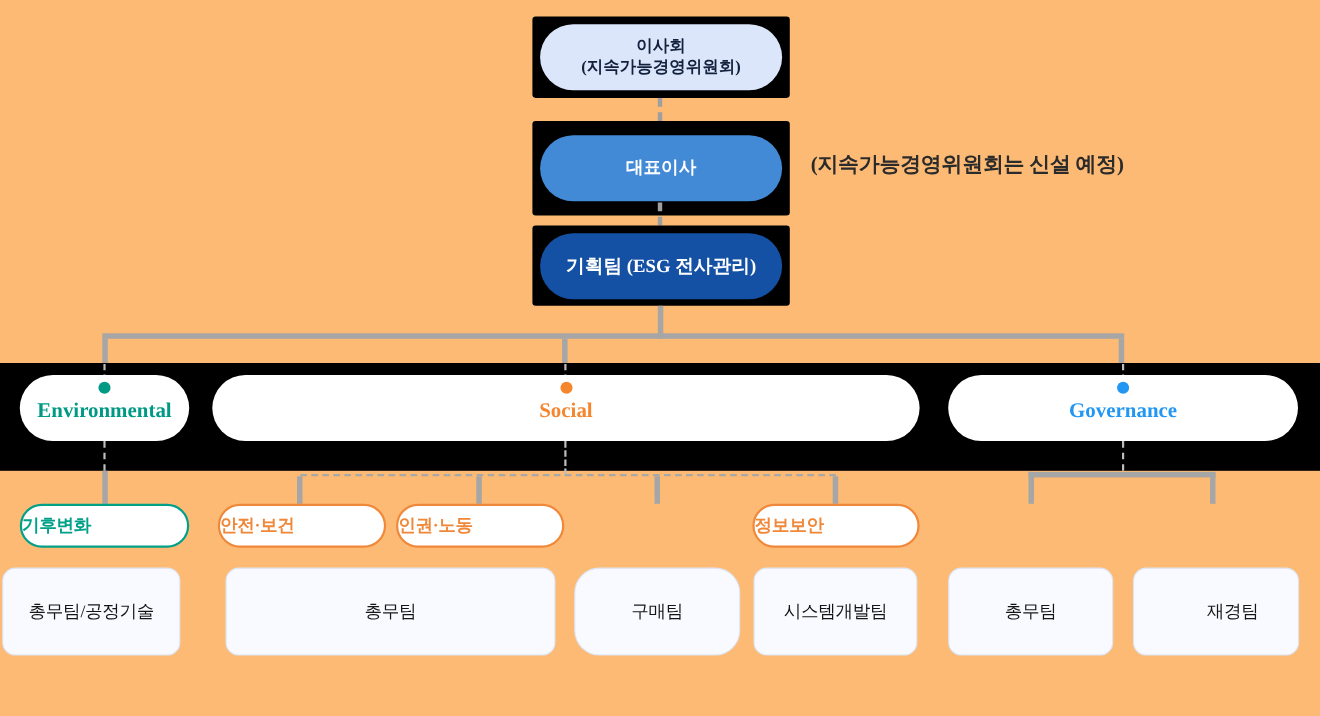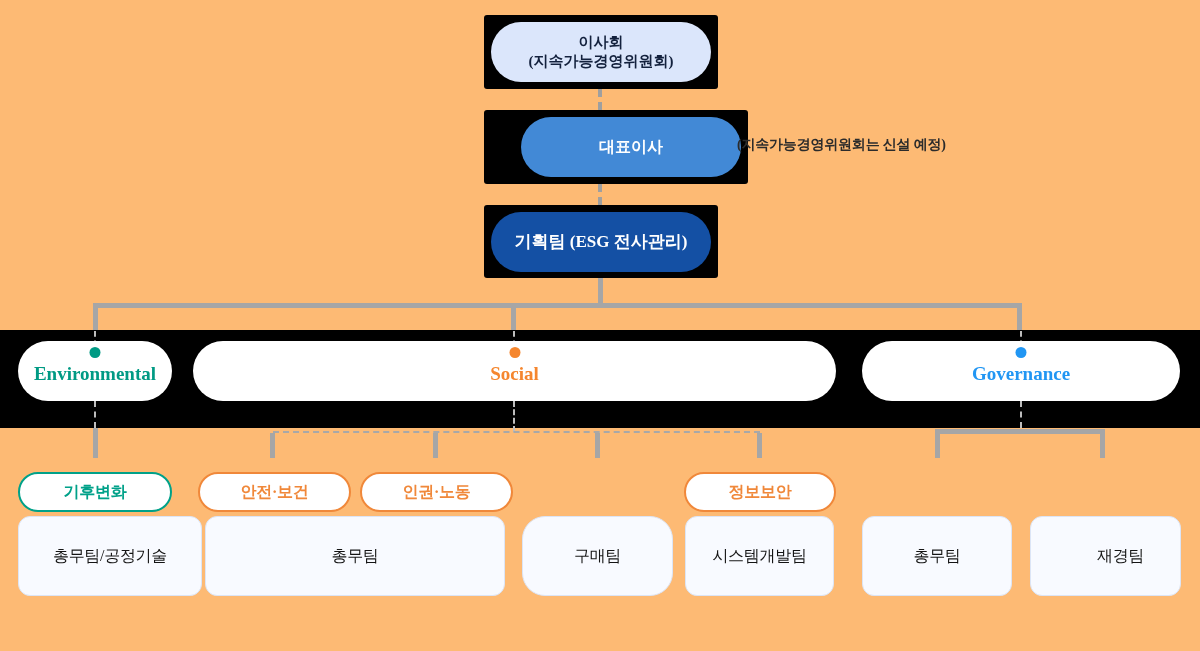--- a/index.html
+++ b/index.html
@@ -14,21 +14,21 @@
   }
   .node-pill{
     width:220px;height:60px;border-radius:30px;
     display:flex;flex-direction:column;align-items:center;justify-content:center;
     text-align:center;line-height:1.25;
   }
   .pill-board{background:#dbe6fb;color:#13213d;font-size:15px;font-weight:700;}
   .pill-ceo{background:#4289d6;color:#ffffff;font-size:16px;font-weight:700;}
   .pill-planning{background:#1450a4;color:#ffffff;font-size:17px;font-weight:700;}
   .note-text{
-    position:absolute;left:737px;top:136px;font-size:14px;font-weight:700;color:#2b2b2b;
+    position:absolute;left:737px;top:136px;font-size:19px;font-weight:700;color:#2b2b2b;
     letter-spacing:-0.2px;
   }
   
   .v-dash{position:absolute;width:0;border-left:4px dashed #9f9f9f;}
   .v-dash-thin{position:absolute;width:0;border-left:2px dashed #bdbdbd;}
   .h-dash{position:absolute;height:0;border-top:2px dashed #a8a8a8;}
   .v-solid{position:absolute;width:5px;background:#a6a6a6;}
   .h-solid{position:absolute;height:5px;background:#a6a6a6;}
   
   .black-band{position:absolute;left:0;top:330px;width:1200px;height:98px;background:#000000;}
@@ -42,22 +42,22 @@
     width:11px;height:11px;border-radius:50%;
   }
   .pillar-env{left:18px;width:154px;color:#009a84;}
   .pillar-soc{left:193px;width:643px;color:#f5862e;}
   .pillar-gov{left:862px;width:318px;color:#2196f3;}
   .dot-env{background:#009a84;}
   .dot-soc{background:#f5862e;}
   .dot-gov{background:#2196f3;}
   
   .topic-pill{
-    position:absolute;top:472px;height:40px;border-radius:21px;background:#ffffff;
-    box-sizing:border-box;display:flex;align-items:center;justify-content:center;
+    position:absolute;top:458px;height:40px;border-radius:21px;background:#ffffff;
+    box-sizing:border-box;display:flex;align-items:center;
     font-size:16px;font-weight:700;letter-spacing:-0.3px;
   }
   .topic-teal{border:2.5px solid #00a189;color:#00a189;}
   .topic-orange{border:2.5px solid #f0883a;color:#f0883a;}
   .topic-blue{border:2.5px solid #2e9df3;color:#2e9df3;}
   
   .team-box{
     position:absolute;top:516px;height:80px;border-radius:12px;background:#f8faff;
     border:1px solid #dce5f6;box-sizing:border-box;
     display:flex;align-items:center;justify-content:center;
@@ -71,21 +71,21 @@
 
   <div class="black-card" style="top:15px;height:74px;">
     <div class="node-pill pill-board">
       <span>이사회</span>
       <span>(지속가능경영위원회)</span>
     </div>
   </div>
 
   <div class="v-dash" style="left:598px;top:89px;height:21px;"></div>
 
-  <div class="black-card" style="top:110px;height:74px;padding-left:30px;">
+  <div class="black-card" style="top:110px;height:86px;">
     <div class="node-pill pill-ceo">
       <span>대표이사</span>
     </div>
   </div>
 
   <div class="note-text">(지속가능경영위원회는 신설 예정)</div>
 
   <div class="v-dash" style="left:598px;top:184px;height:21px;"></div>
 
   <div class="black-card" style="top:205px;height:73px;">
@@ -141,21 +141,21 @@
   <div class="topic-pill topic-orange" style="left:198px;width:153px;">
     <span>안전·보건</span>
   </div>
   <div class="topic-pill topic-orange" style="left:360px;width:153px;">
     <span>인권·노동</span>
   </div>
   <div class="topic-pill topic-orange" style="left:684px;width:152px;">
     <span>정보보안</span>
   </div>
 
-  <div class="team-box" style="left:18px;width:184px;">
+  <div class="team-box" style="left:2px;width:162px;">
     <span>총무팀/공정기술</span>
   </div>
   <div class="team-box" style="left:205px;width:300px;">
     <span>총무팀</span>
   </div>
   <div class="team-box" style="left:522px;width:151px;border-radius:23px;">
     <span>구매팀</span>
   </div>
   <div class="team-box" style="left:685px;width:149px;">
     <span>시스템개발팀</span>

